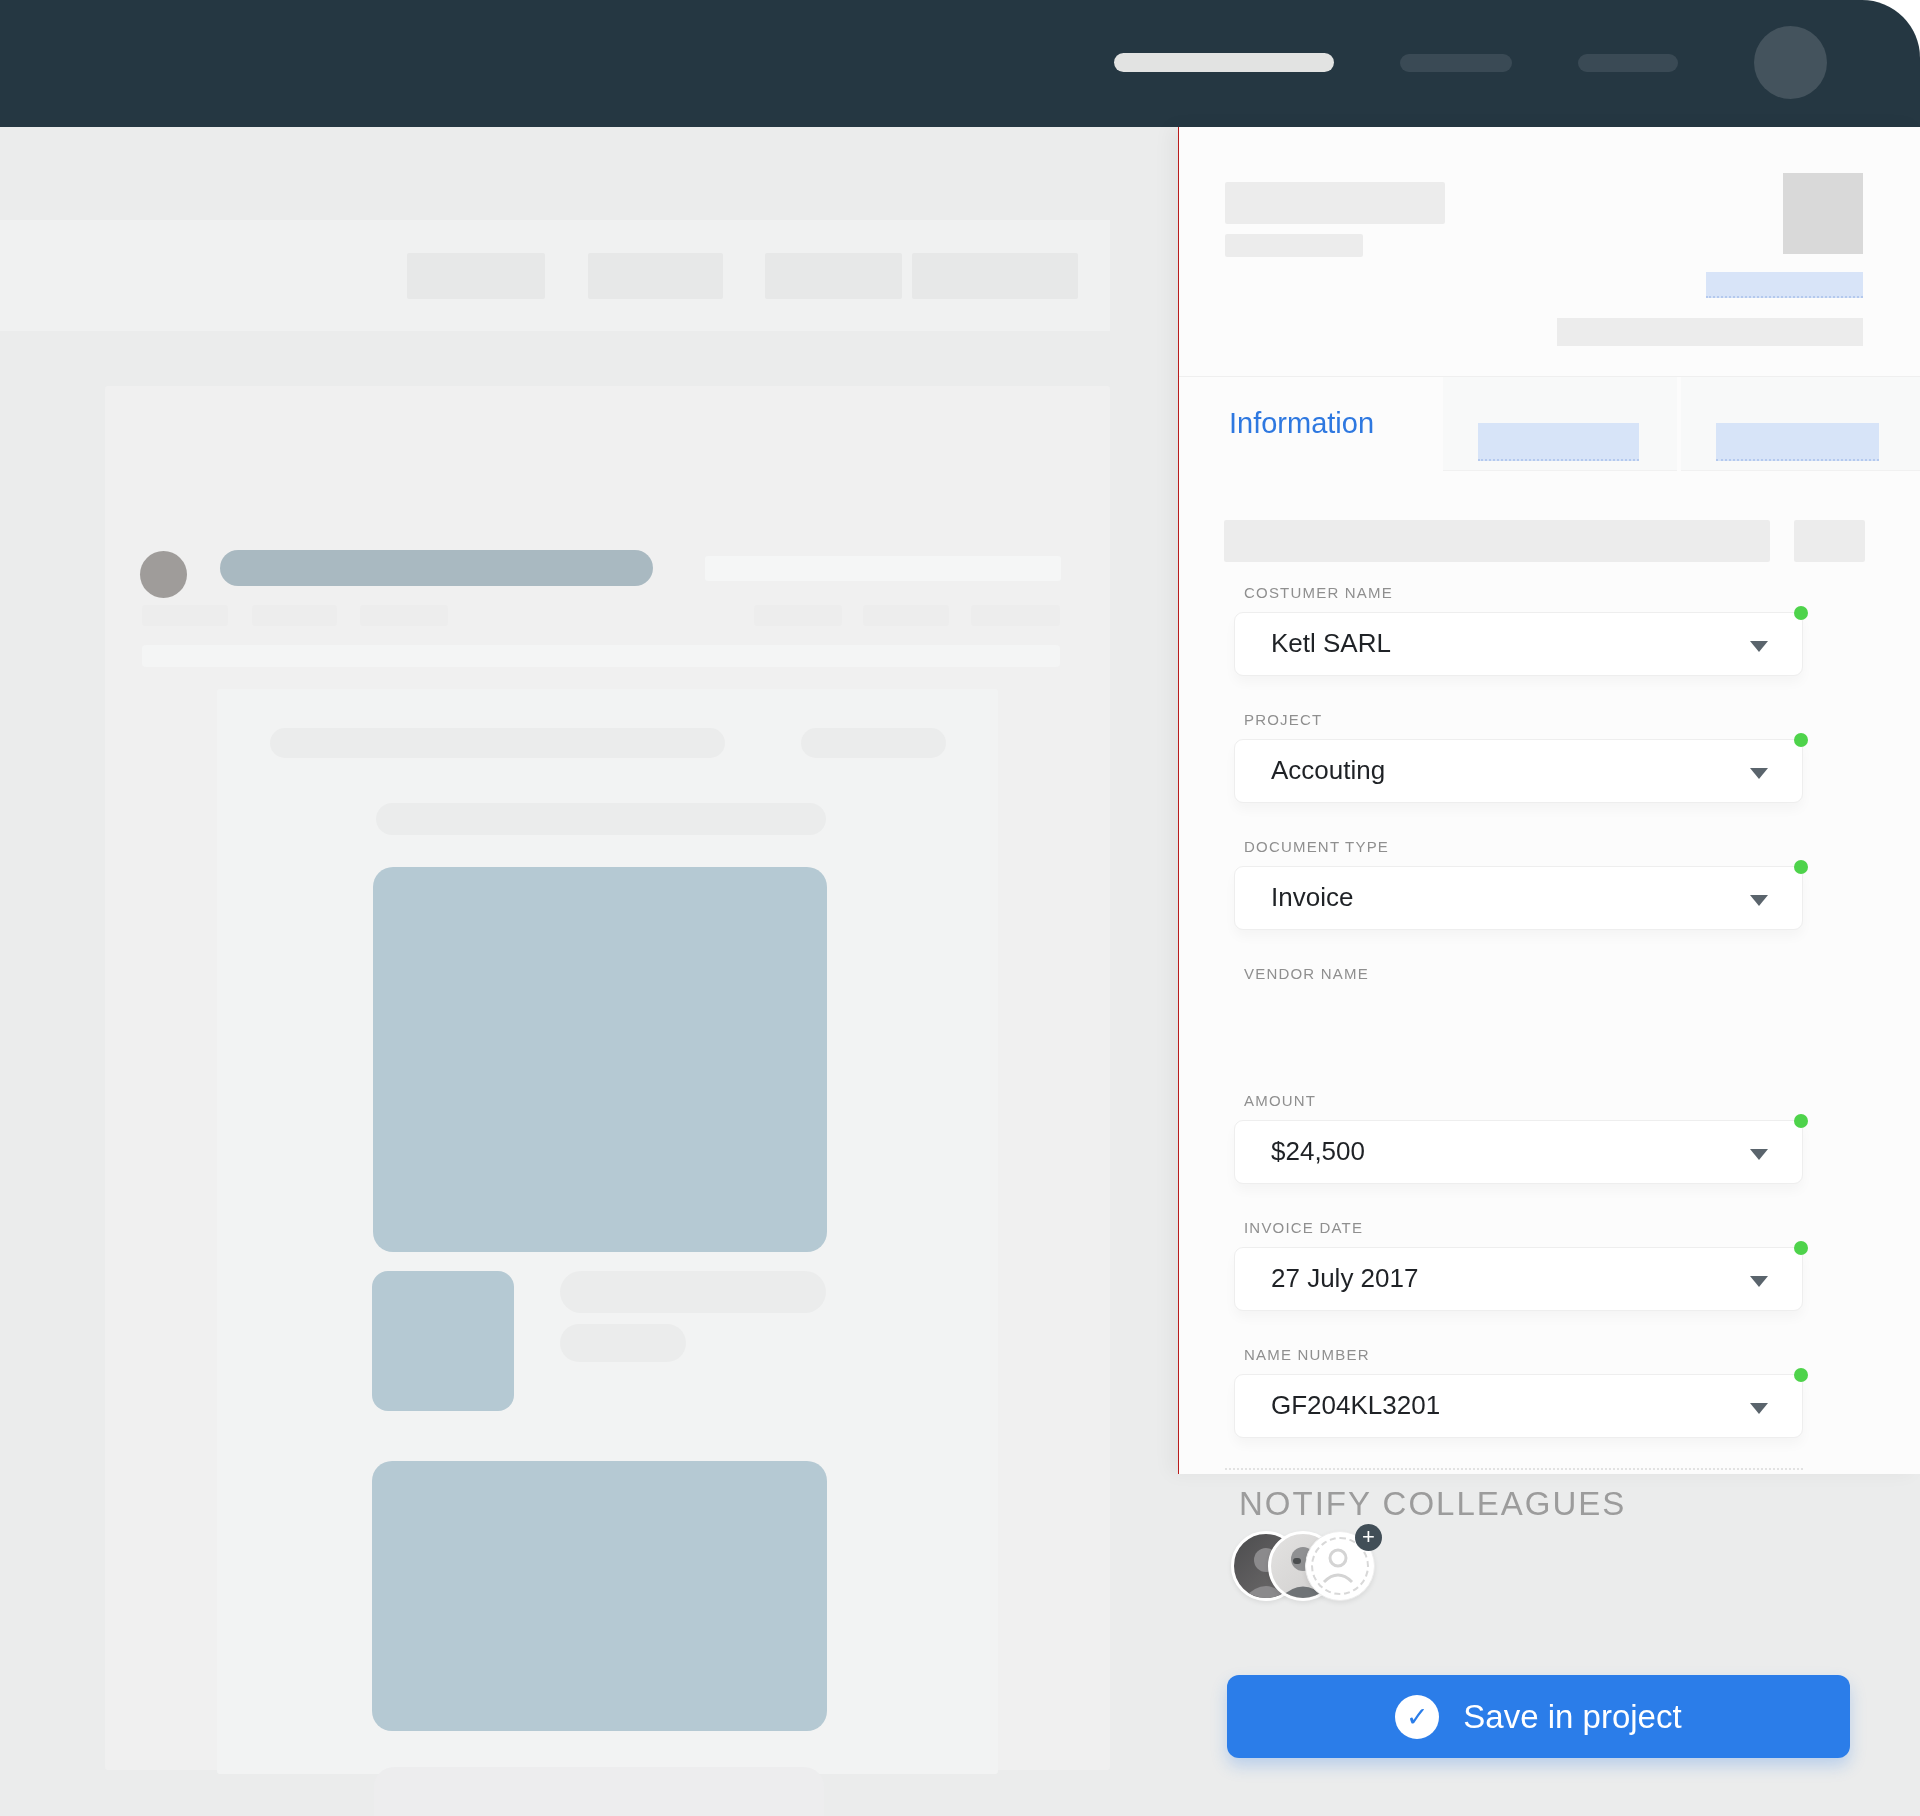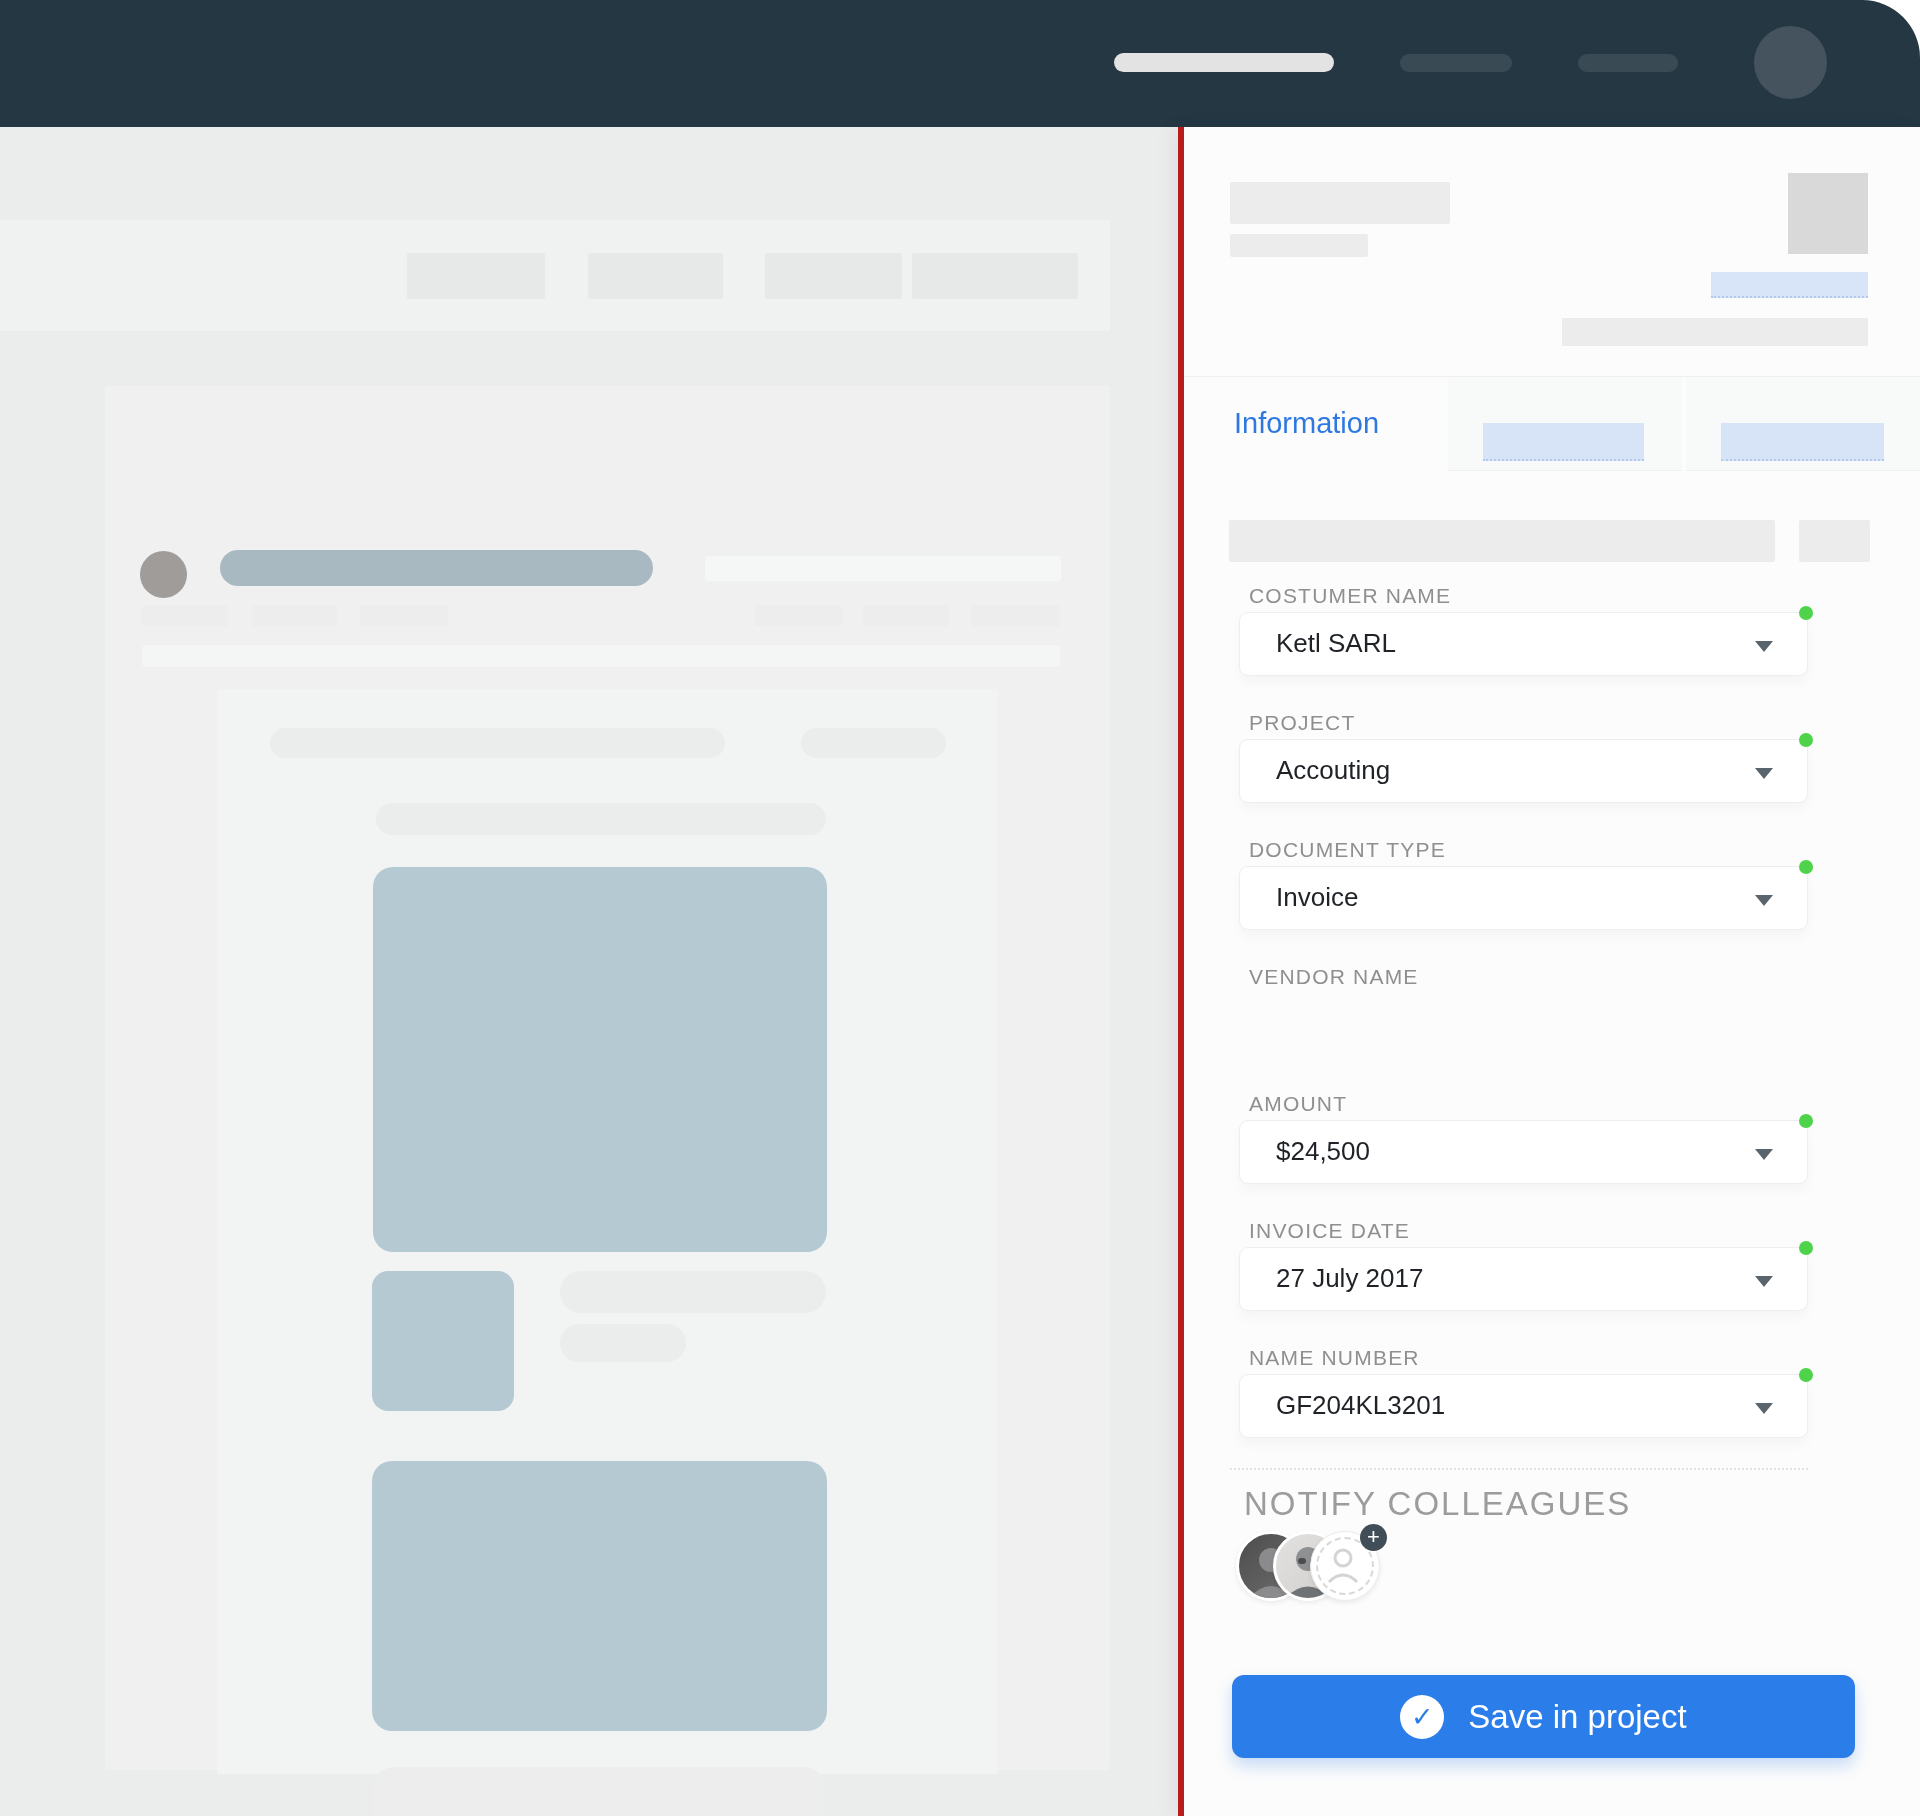--- a/index.html
+++ b/index.html
@@ -23,40 +23,40 @@
   .doc-avatar{left:35px;top:165px;width:47px;height:47px;border-radius:50%;background:#9f9c9a;}
   .doc-title{left:115px;top:164px;width:433px;height:36px;border-radius:18px;background:#a9b9c1;}
   .doc-bar-right{left:600px;top:170px;width:356px;height:25px;background:#f5f6f6;border-radius:3px;}
   .sq{height:21px;top:219px;}
   .wide-bar{left:37px;top:259px;width:918px;height:22px;background:#f4f5f5;border-radius:4px;}
   .inner{left:112px;top:303px;width:781px;height:1085px;background:#f2f3f3;border-radius:3px;}
   .inner .pill{background:#ebecec;border-radius:16px;}
   .bluebox{background:#b5c9d3;border-radius:20px;}
 
   
-  .panel{left:1178px;top:127px;width:742px;height:1689px;background:#fcfcfc;
-         border-left:6px solid #b91c1c;box-shadow:-8px 0 18px rgba(0,0,0,0.045);}
+  .panel{left:1178px;top:127px;width:742px;height:1347px;background:#fcfcfc;
+         border-left:1px solid #b91c1c;box-shadow:-8px 0 18px rgba(0,0,0,0.045);}
   .p-header{left:0;top:0;width:742px;height:250px;background:#fcfcfc;border-bottom:1px solid #efefef;}
   .p-bar{background:#ececec;border-radius:2px;}
   .p-avatar-sq{left:604px;top:46px;width:80px;height:81px;background:#d9d9d9;}
   .p-bar-blue{left:527px;top:145px;width:157px;height:26px;background:#d8e4f8;
               border-bottom:2px dotted #b4c9ee;}
   .p-bar-wide{left:378px;top:191px;width:306px;height:28px;background:#ececec;}
 
   .tabs{left:0;top:250px;width:742px;height:94px;}
   .tab{position:absolute;top:0;height:94px;}
   .tab.inactive{background:#f8f9f9;border-bottom:1px solid #f1f1f1;}
   .tab-label{position:absolute;left:50px;top:30px;font-size:29px;color:#2e78e0;}
   .tab-ph{position:absolute;top:46px;height:38px;background:#d7e4f8;border-bottom:2px dotted #b4c9ee;}
 
   .progress-bar{left:45px;top:393px;width:546px;height:42px;background:#ececec;border-radius:2px;}
   .progress-box{left:615px;top:393px;width:71px;height:42px;background:#ececec;border-radius:2px;}
 
   .group{position:absolute;left:55px;width:624px;height:120px;}
-  .f-label{font-size:21px;letter-spacing:1.2px;color:#8f8f8f;padding-left:10px;}
+  .f-label{font-size:15px;letter-spacing:1.2px;color:#8f8f8f;padding-left:10px;}
   .select{position:absolute;left:0;top:28px;width:569px;height:64px;background:#ffffff;
           border:1px solid #eeeeee;border-radius:9px;box-shadow:0 7px 12px rgba(0,0,0,0.03);
           cursor:pointer;}
   .select .value{position:absolute;left:36px;top:15px;font-size:26px;color:#1f2226;}
   .caret{position:absolute;right:34px;top:28px;width:0;height:0;
          border-left:9px solid transparent;border-right:9px solid transparent;
          border-top:11px solid #5a646c;}
   .valid-dot{position:absolute;right:-6px;top:-7px;width:14px;height:14px;border-radius:50%;
              background:#4ed34b;}
 

